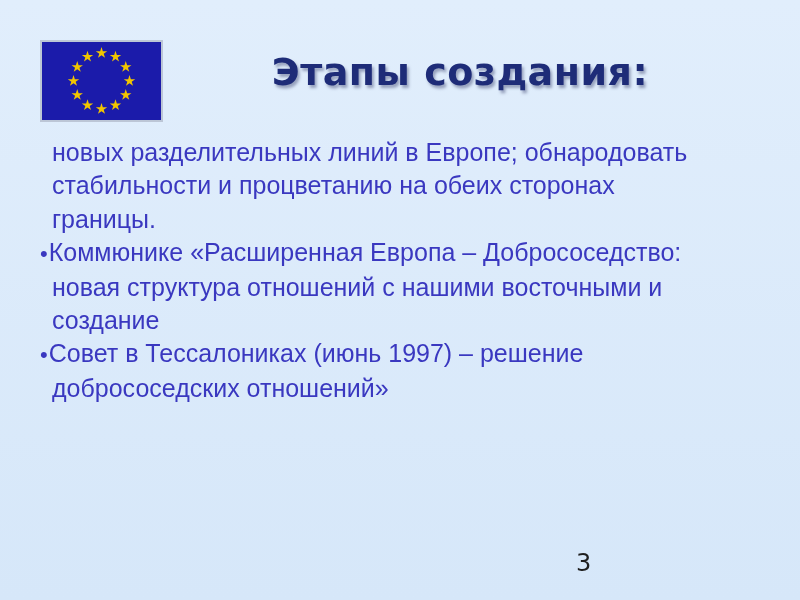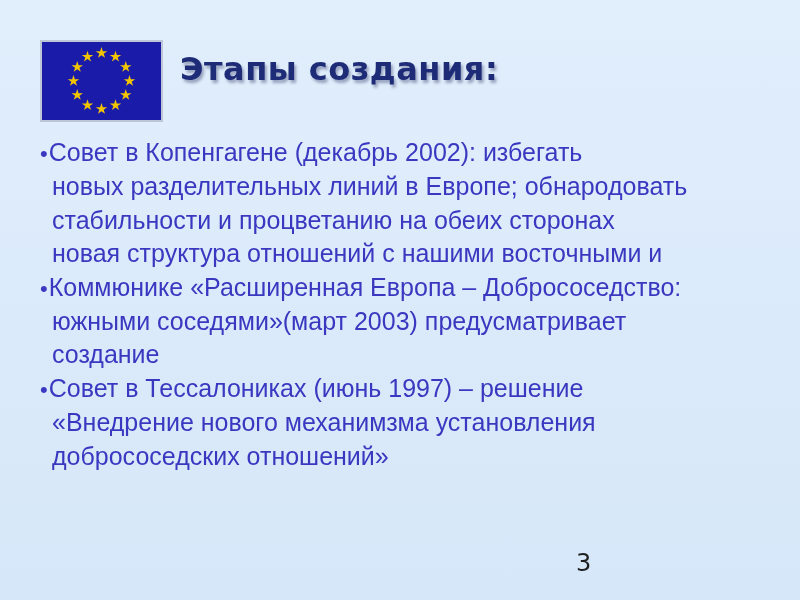--- a/index.html
+++ b/index.html
@@ -16,23 +16,23 @@
     left: 40px;
     top: 40px;
     width: 123px;
     height: 82px;
   }
   .title {
     position: absolute;
     left: 180px;
     top: 50px;
     width: 560px;
-    text-align: left;
+    text-align: center;
     font-family: "DejaVu Sans", sans-serif;
-    font-size: 32px;
+    font-size: 38px;
     font-weight: bold;
     letter-spacing: 0.5px;
     color: var(--title);
     text-shadow: 2px 3px 3px rgba(110, 120, 155, 0.65);
     white-space: nowrap;
   }
   .body {
     position: absolute;
     left: 40px;
     top: 136px;
@@ -81,27 +81,25 @@
         <use href="#star" transform="translate(33.5,41)"></use>
         <use href="#star" transform="translate(37.25,27)"></use>
         <use href="#star" transform="translate(47.5,16.75)"></use>
       </g>
     </svg>
   </div>
 
   <div class="title">Этапы создания:</div>
 
   <div class="body" id="bullets">
-      <div class="line first">Совет в Копенгагене (декабрь 2002): избегать</div>
       <div class="line cont">новых разделительных линий в Европе; обнародовать</div>
       <div class="line cont">стабильности и процветанию на обеих сторонах</div>
+      <div class="line cont">границы.</div>
+      <div class="line first">Коммюнике «Расширенная Европа – Добрососедство:</div>
       <div class="line cont">новая структура отношений с нашими восточными и</div>
-      <div class="line first">Коммюнике «Расширенная Европа – Добрососедство:</div>
-      <div class="line cont">южными соседями»(март 2003) предусматривает</div>
       <div class="line cont">создание</div>
       <div class="line first">Совет в Тессалониках (июнь 1997) – решение</div>
-      <div class="line cont">«Внедрение нового механимзма установления</div>
       <div class="line cont">добрососедских отношений»</div>
     </div>
 
   <div class="page-number">3</div>
 
 </div>
 
 </body></html>

